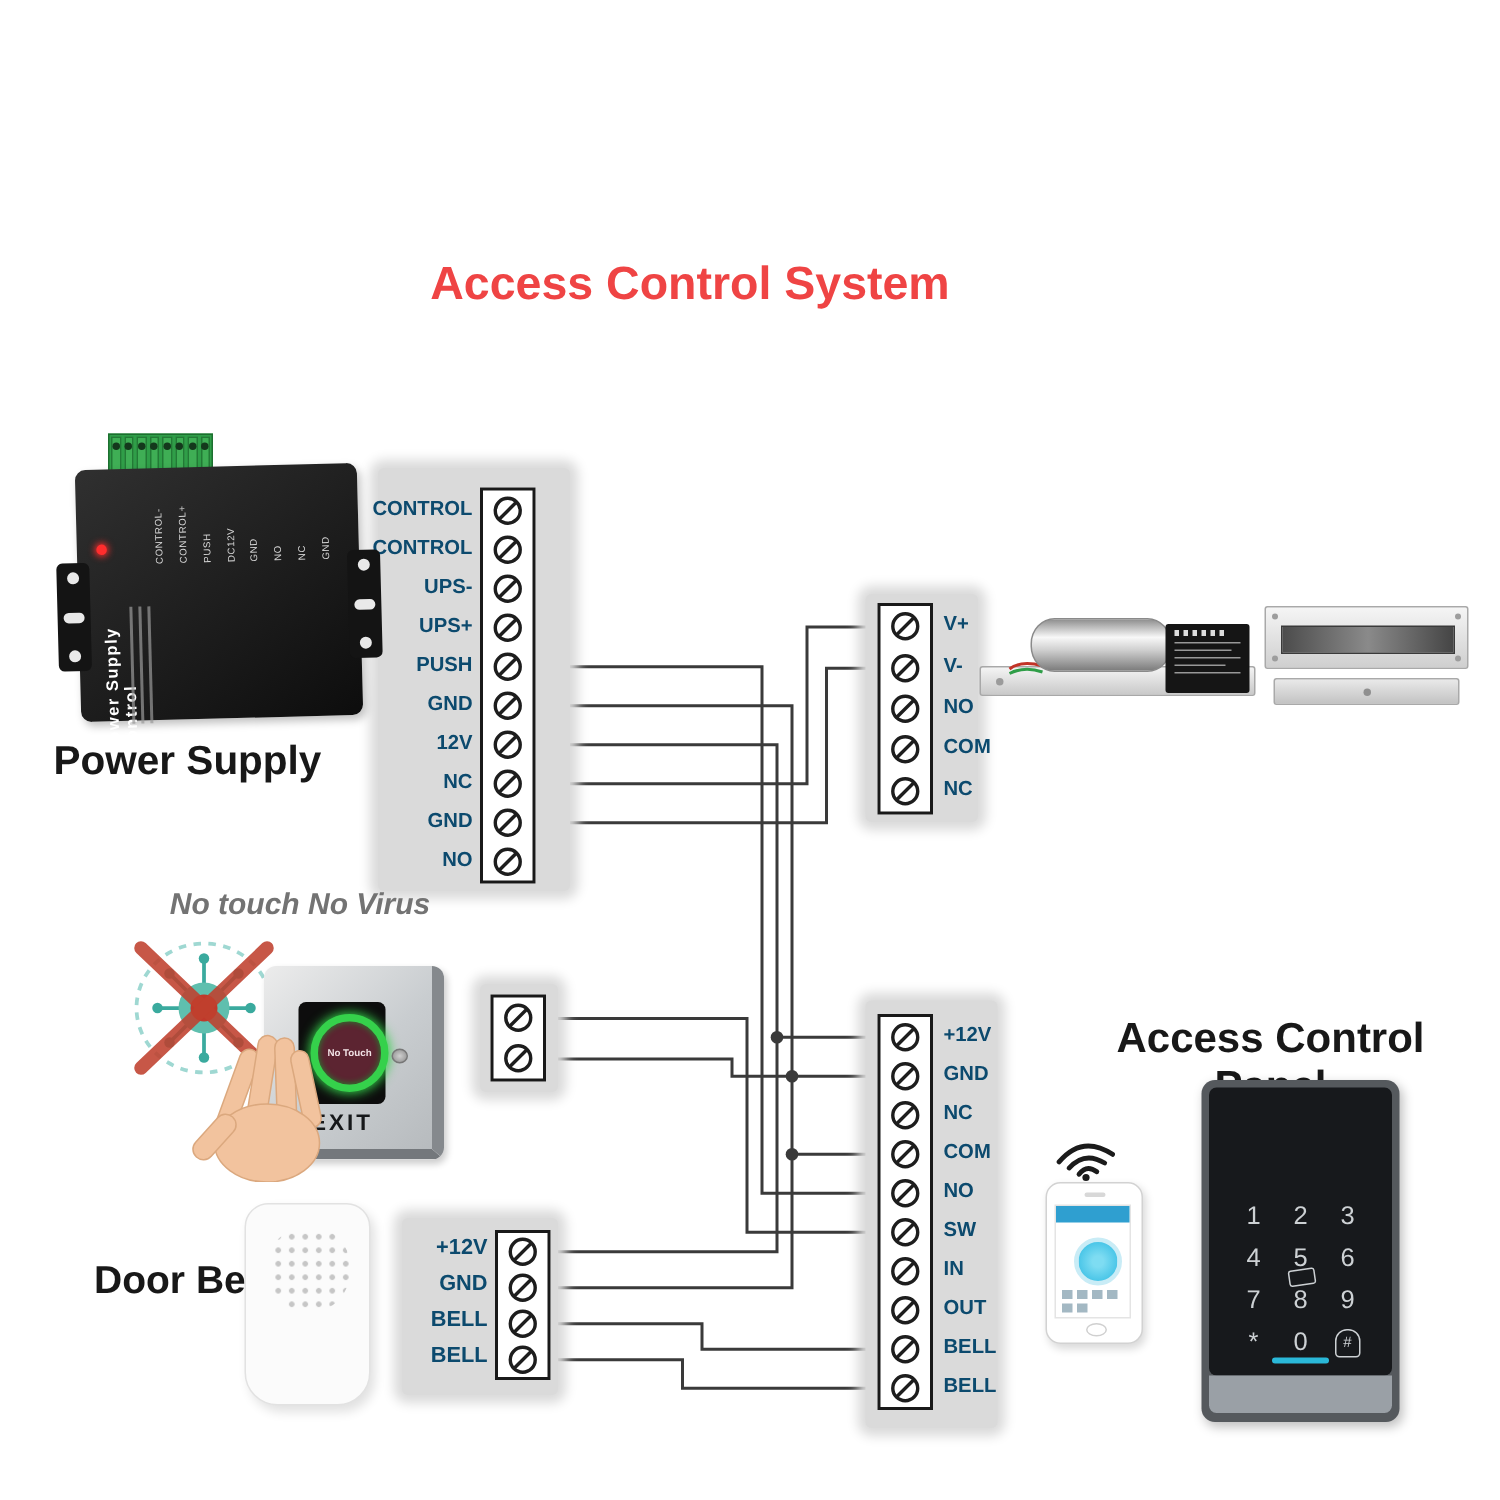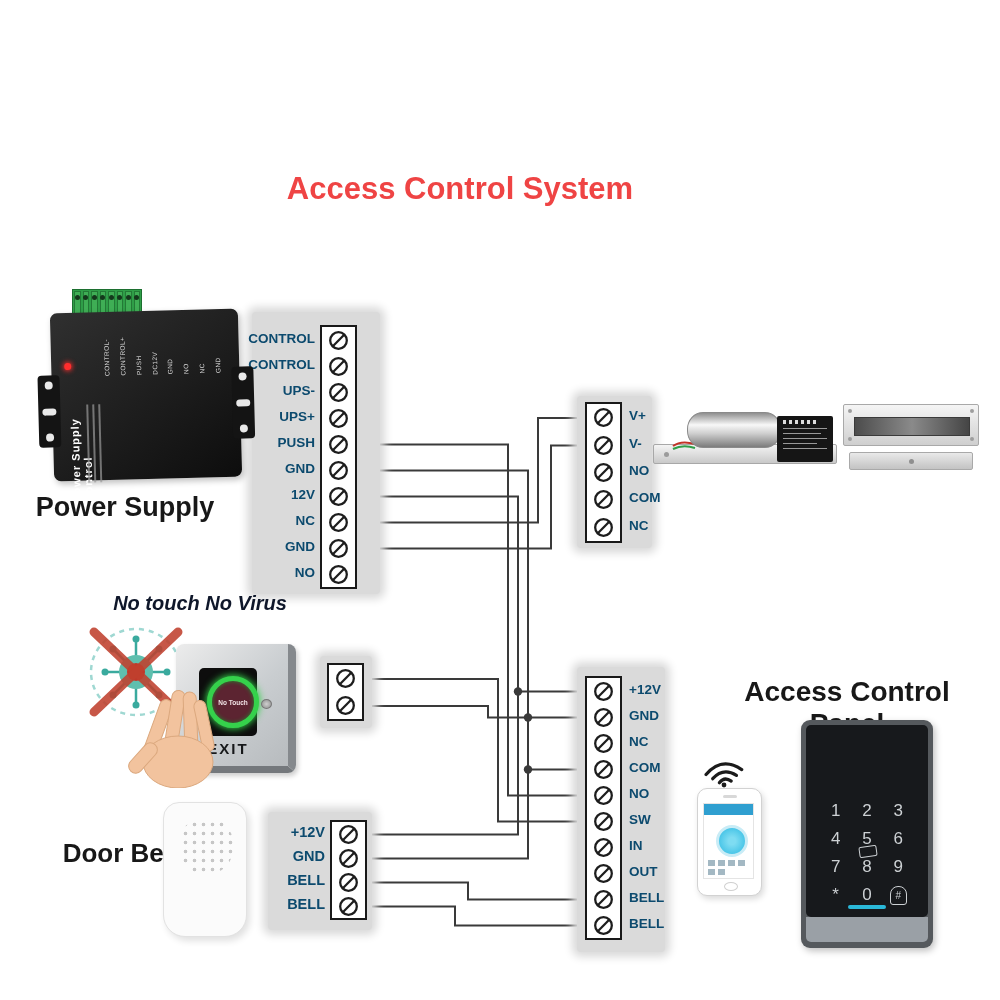--- a/index.html
+++ b/index.html
@@ -12,21 +12,21 @@
          letter-spacing:1px;color:#29ABE2;}
   .subtitle{left:0;top:170px;width:920px;text-align:center;font-size:31px;font-weight:bold;
             color:#ef4444;line-height:38px;}
   .seclabel{font-weight:bold;color:#181818;text-align:center;}
   .lbl-ps{left:15px;top:492px;width:220px;font-size:27px;}
   .lbl-bolt{left:676px;top:496px;width:305px;font-size:26px;}
   .lbl-exit{left:128px;top:772px;width:175px;font-size:27px;}
   .lbl-bell{left:28px;top:838px;width:185px;font-size:26px;}
   .lbl-acp{left:736px;top:676px;width:222px;font-size:28px;}
   .lbl-ntnv{left:100px;top:592px;width:200px;font-size:20px;font-weight:bold;font-style:italic;
-            color:#0f172a;text-align:center;}
+            color:#737373;text-align:center;}
 
   
   .panelbg{background:#dadada;border-radius:4px;box-shadow:0 0 8px 5px #dadada;}
   .tblock{display:flex;align-items:flex-start;}
   .tlabels{display:flex;flex-direction:column;}
   .tlabels div{display:flex;align-items:center;font-weight:bold;color:#0c4a6e;}
   .tlabels.left div{justify-content:flex-end;padding-right:5px;}
   .tlabels.right div{justify-content:flex-start;padding-left:7px;}
   .tstrip{box-sizing:border-box;width:37px;background:#fff;border:2.5px solid #191919;
           display:flex;flex-direction:column;}

